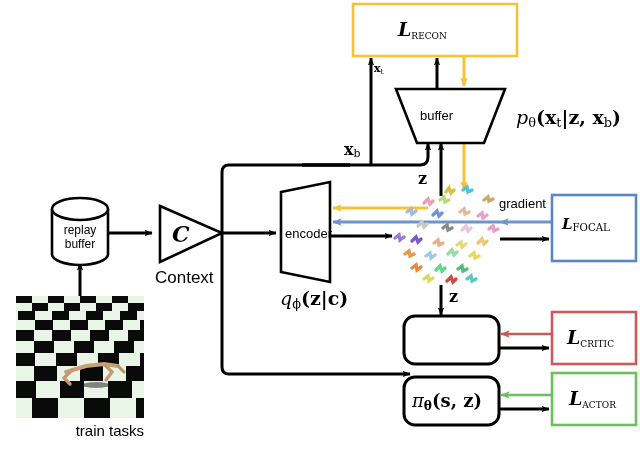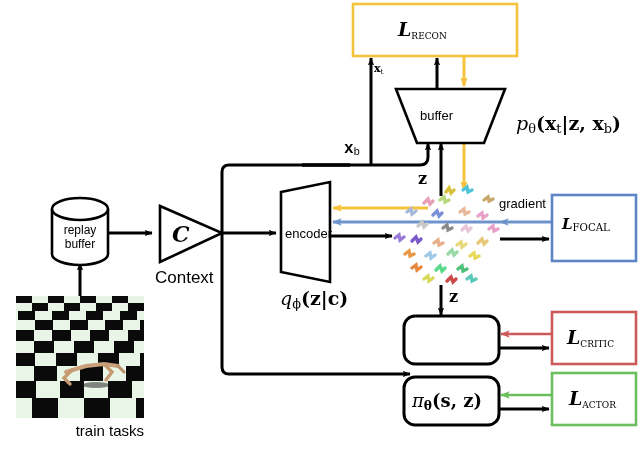--- a/index.html
+++ b/index.html
@@ -203,28 +203,28 @@
   <div class="lbl" style="left:155px;top:268px;font-size:17px;">Context</div>
 
   <div class="lbl" style="left:285px;top:226px;font-size:13px;">encoder</div>
 
   <div class="mathlbl" style="left:280px;top:287px;font-size:19px;text-align:center;">
     <span class="ital">q</span><span class="ital sub">ϕ</span><span class="bf">(z|c)</span>
   </div>
 
   <div class="lbl" style="left:420px;top:108px;font-size:13px;">buffer</div>
 
-  <div class="mathlbl" style="left:516px;top:112px;font-size:19px;">
+  <div class="mathlbl" style="left:516px;top:106px;font-size:19px;">
     <span class="ital">p</span><span class="ital sub">θ</span><span class="bf">(x</span><span class="ital sub">t</span><span class="bf">|z, x</span><span class="ital sub">b</span><span class="bf">)</span>
   </div>
 
   <div class="mathlbl" style="left:341px;top:62px;font-size:11px;margin-left:33px;">
     <span class="bf">x</span><span class="ital sub">t</span>
   </div>
-  <div class="mathlbl" style="left:344px;top:140px;font-size:16px;font-family:Liberation Mono, monospace;">
+  <div class="mathlbl" style="left:344px;top:140px;font-size:16px;">
     <span class="bf">x</span><span class="ital sub">b</span>
   </div>
   <div class="mathlbl bf" style="left:418px;top:169px;font-size:16px;">z</div>
   <div class="mathlbl bf" style="left:449px;top:287px;font-size:16px;">z</div>
   <div class="lbl" style="left:499px;top:196px;font-size:13px;">gradient</div>
 
 
   <div class="mathlbl" style="left:412px;top:390px;font-size:18px;">
     <span class="ital">π</span><span class="ital sub bf">θ</span><span class="bf">(s, z)</span>
   </div>

